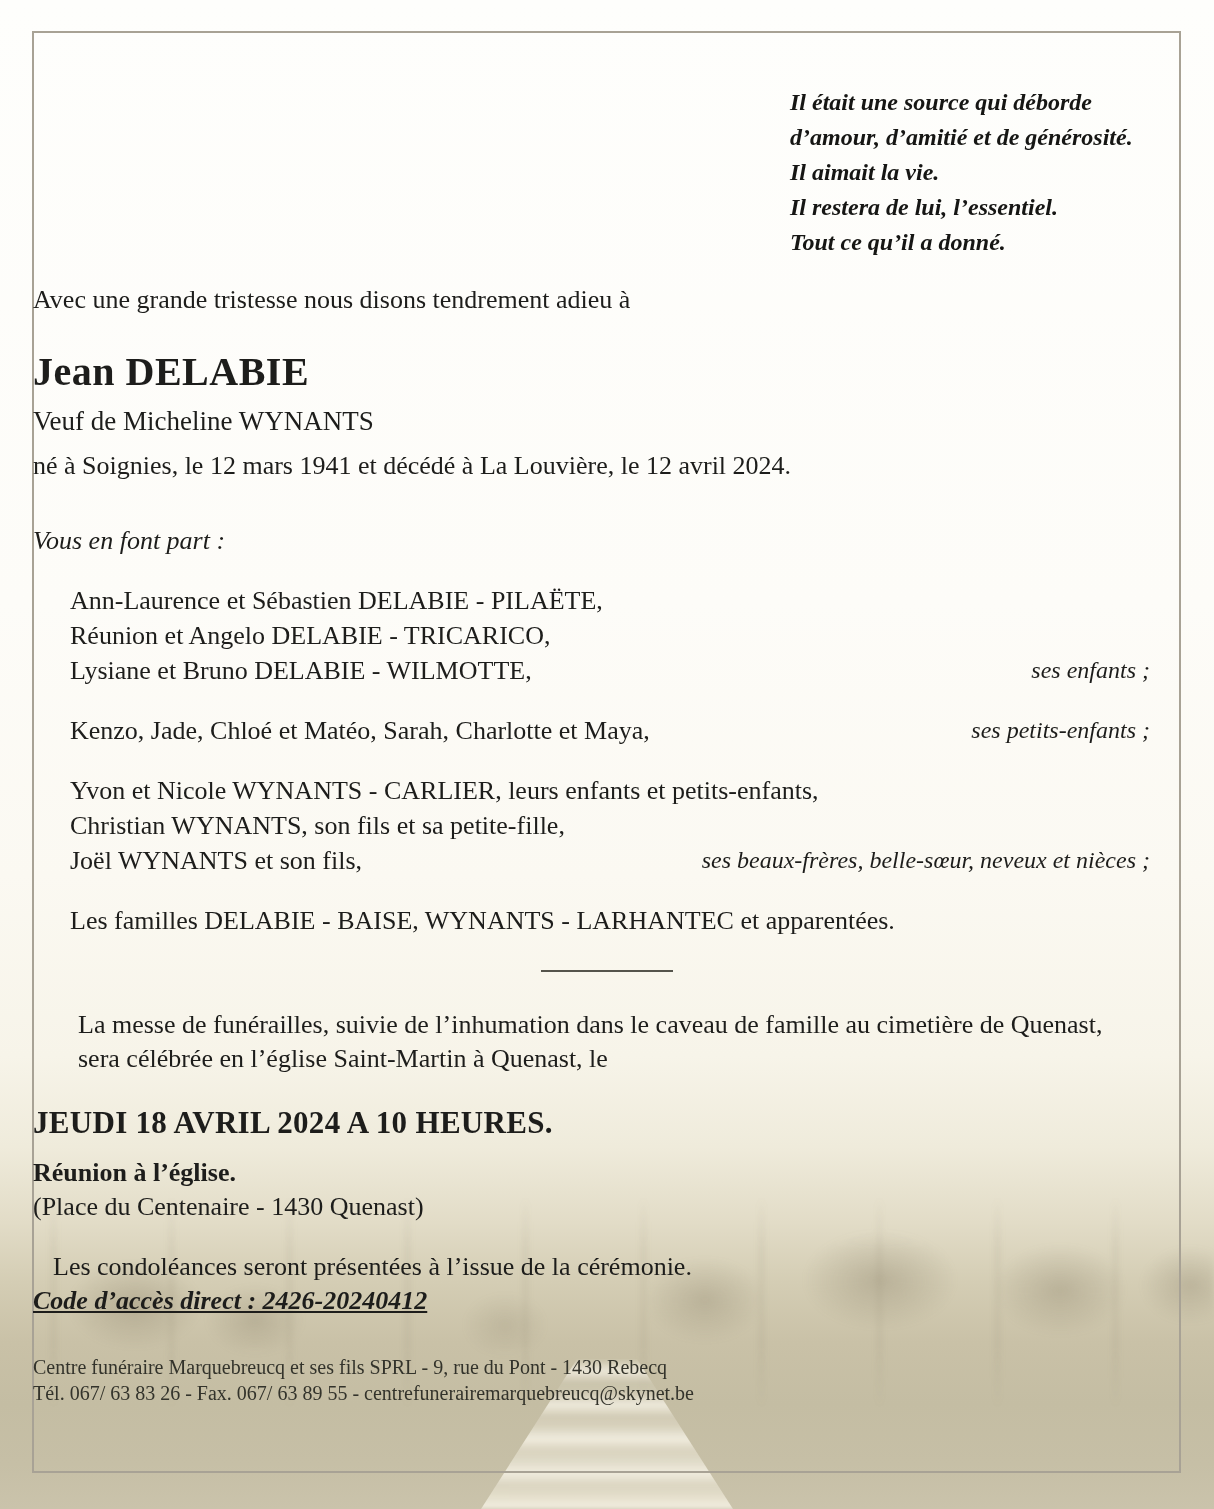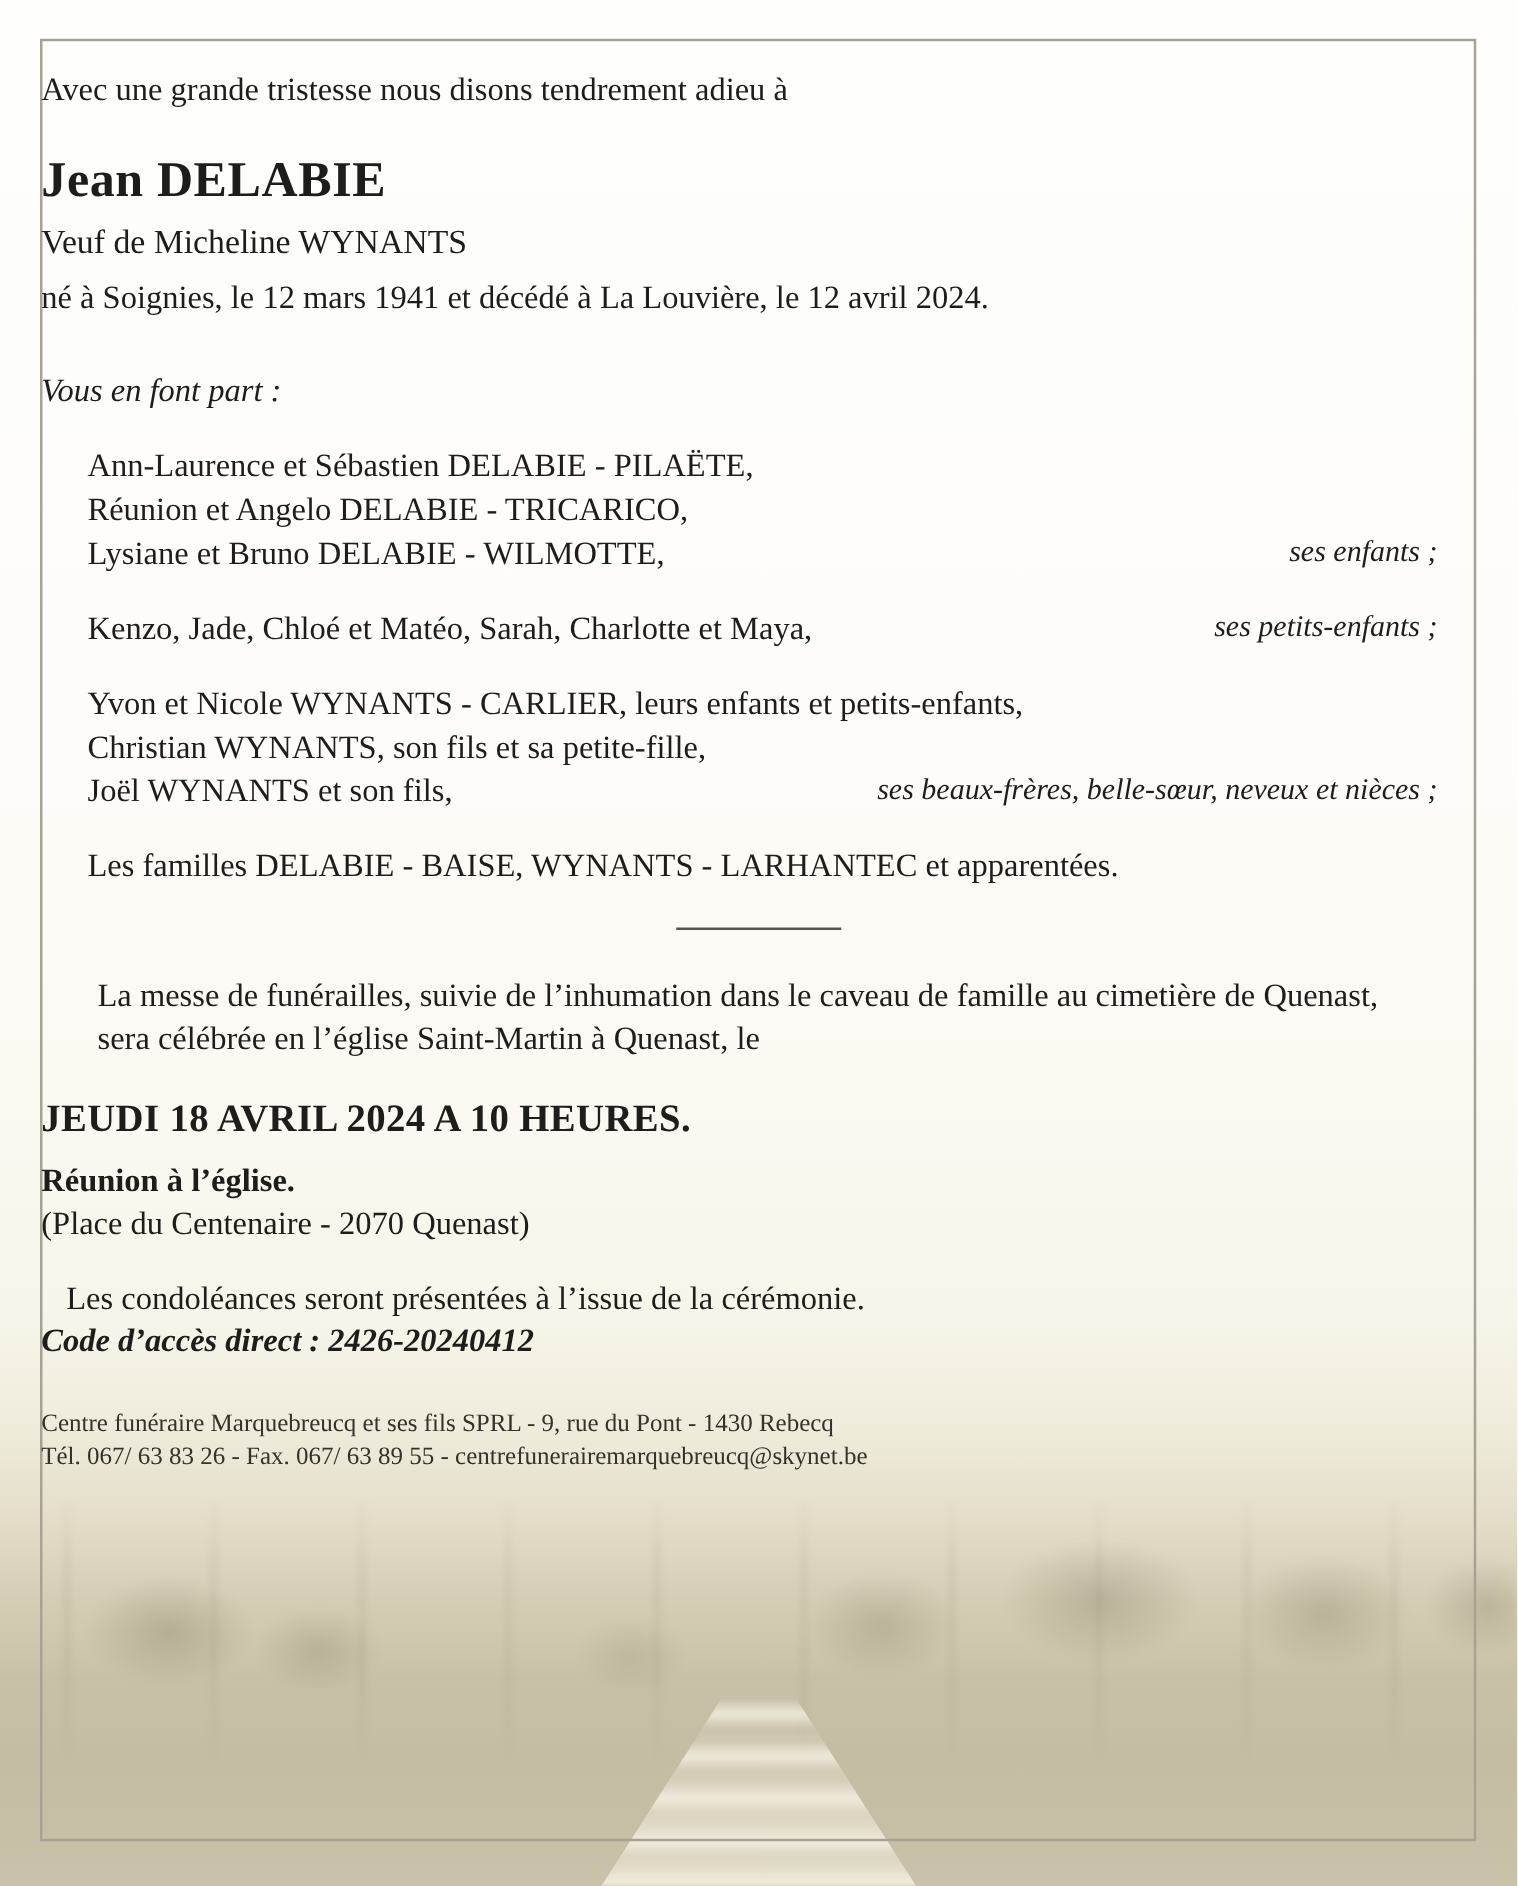--- a/index.html
+++ b/index.html
@@ -88,34 +88,41 @@
   .divider {
     margin: 32px auto 0; width: 132px; height: 0;
     border-top: 2px solid #55544c;
   }
   .ceremony  { margin-top: 36px; padding: 0 45px; line-height: 34px; }
   .datetime  { margin-top: 27px; font-size: 31px; font-weight: bold; line-height: 40px; letter-spacing: 0.3px; }
   .reunion   { margin-top: 13px; font-weight: bold; line-height: 34px; }
   .placeaddr { line-height: 34px; }
   .condol    { margin-top: 26px; line-height: 34px; margin-left: 20px; }
   .online    { margin-top: 26px; font-weight: bold; font-style: italic; line-height: 34px; }
-  .acccode   { font-weight: bold; font-style: italic; line-height: 34px; }
+  .acccode   { font-weight: bold; font-style: italic; line-height: 34px; text-decoration: underline; }
   .footer    { margin-top: 36px; font-size: 20px; line-height: 26px; color: #33332b; }
 </style>
 </head>
 <body>
 
 <div class="page">
 
   <div class="trees"></div>
   <div class="path"></div>
   <div class="frame"></div>
 
   <div class="content">
 
+    <div class="epitaph">
+      <div>Il était une source qui déborde</div>
+      <div>d’amour, d’amitié et de générosité.</div>
+      <div>Il aimait la vie.</div>
+      <div>Il restera de lui, l’essentiel.</div>
+      <div>Tout ce qu’il a donné.</div>
+    </div>
 
     <div class="intro center">Avec une grande tristesse nous disons tendrement adieu à</div>
 
     <div class="deceased center">Jean DELABIE</div>
 
     <div class="widower center">Veuf de Micheline WYNANTS</div>
 
     <div class="borndied center">né à Soignies, le 12 mars 1941 et décédé à La Louvière, le 12 avril 2024.</div>
 
     <div class="vousen">Vous en font part :</div>
@@ -147,21 +154,21 @@
 
     <div class="familles">Les familles DELABIE - BAISE, WYNANTS - LARHANTEC et apparentées.</div>
 
     <div class="divider"></div>
 
     <div class="ceremony center">La messe de funérailles, suivie de l’inhumation dans le caveau de famille au cimetière de Quenast, sera célébrée en l’église Saint-Martin à Quenast, le</div>
 
     <div class="datetime center">JEUDI 18 AVRIL 2024 A 10 HEURES.</div>
 
     <div class="reunion center">Réunion à l’église.</div>
-    <div class="placeaddr center">(Place du Centenaire - 2070 Quenast)</div>
+    <div class="placeaddr center">(Place du Centenaire - 1430 Quenast)</div>
 
     <div class="condol center">Les condoléances seront présentées à l’issue de la cérémonie.</div>
 
     <div class="acccode center">Code d’accès direct : 2426-20240412</div>
 
     <div class="footer center">
       <div>Centre funéraire Marquebreucq et ses fils SPRL - 9, rue du Pont - 1430 Rebecq</div>
       <div>Tél. 067/ 63 83 26 - Fax. 067/ 63 89 55 - centrefunerairemarquebreucq@skynet.be</div>
     </div>
 

